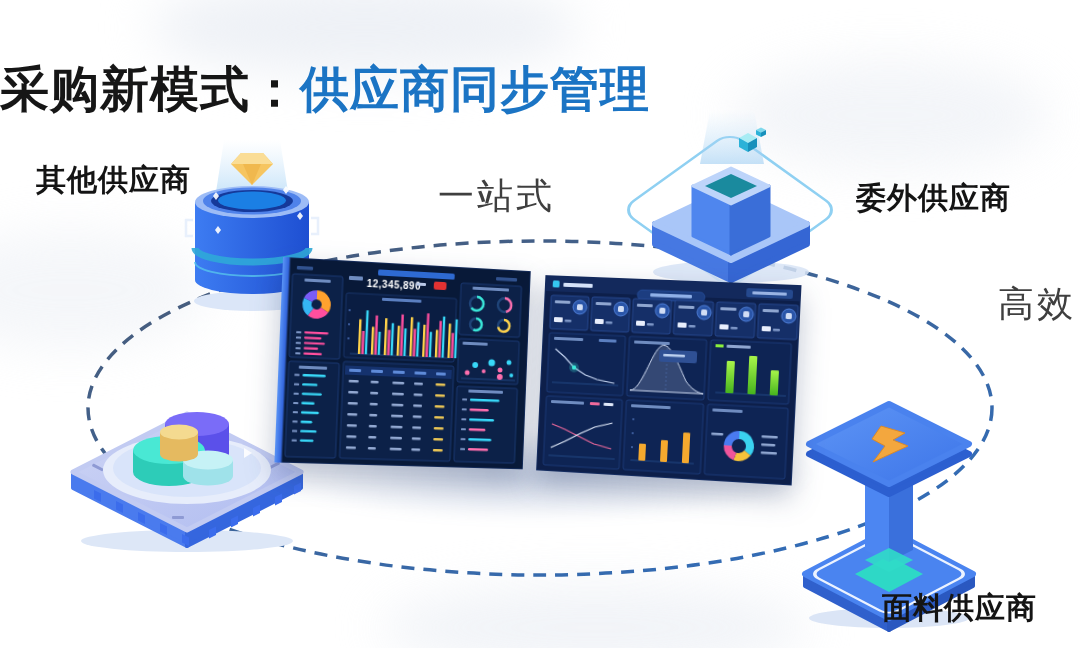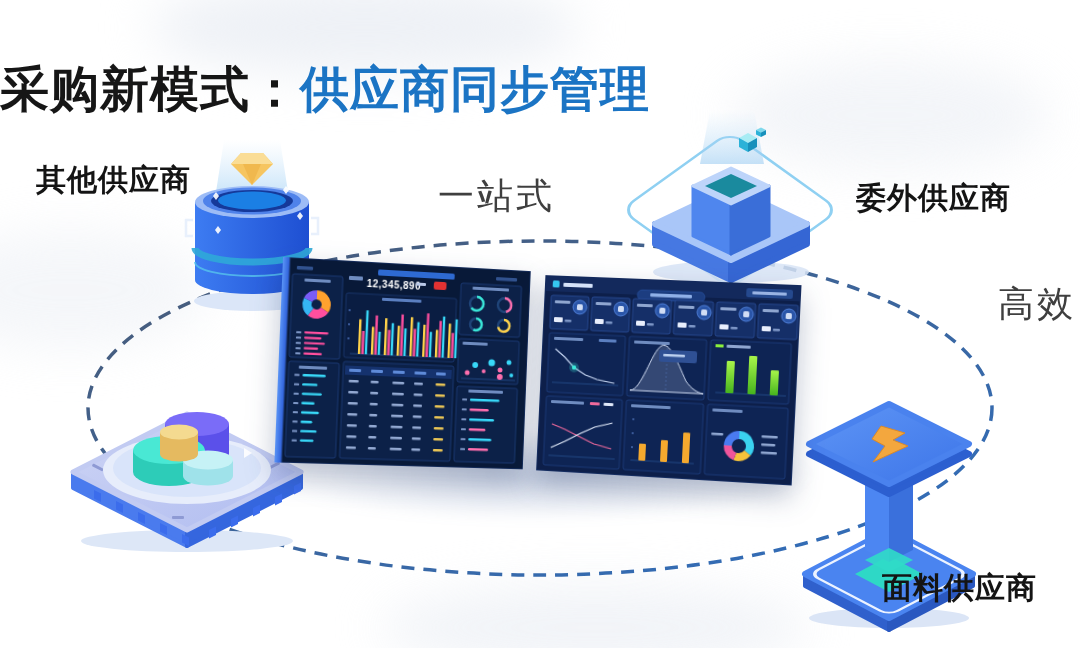--- a/index.html
+++ b/index.html
@@ -41,21 +41,21 @@
         <stop offset="1" stop-color="#2f6fc0"></stop>
       </linearGradient>
     </defs>
     <ellipse cx="540" cy="408" rx="452" ry="167" fill="none" stroke="url(#orbitg)" stroke-width="3.5" stroke-dasharray="13 9"></ellipse>
   </svg>
 
   <h1 class="page-title"><span>采购新模式：</span><span class="hl">供应商同步管理</span></h1>
 
   <div class="node-label" style="left:36px;top:160px;">其他供应商</div>
   <div class="node-label" style="left:856px;top:178px;">委外供应商</div>
-  <div class="node-label" style="left:882px;top:568px;">面料供应商</div>
+  <div class="node-label" style="left:882px;top:588px;">面料供应商</div>
 
   <div class="keyword" style="left:438px;top:172px;">一站式</div>
   <div class="keyword" style="left:972px;top:280px;margin-left:26px;">高效</div>
 
   <svg class="fig" style="left:182px;top:140px;" width="140" height="175" viewBox="0 0 140 175">
     <defs>
       <linearGradient id="cylg" x1="0" y1="0" x2="1" y2="0">
         <stop offset="0" stop-color="#3d7cf2"></stop>
           <stop offset="1" stop-color="#1e4fd2"></stop>
       </linearGradient>

